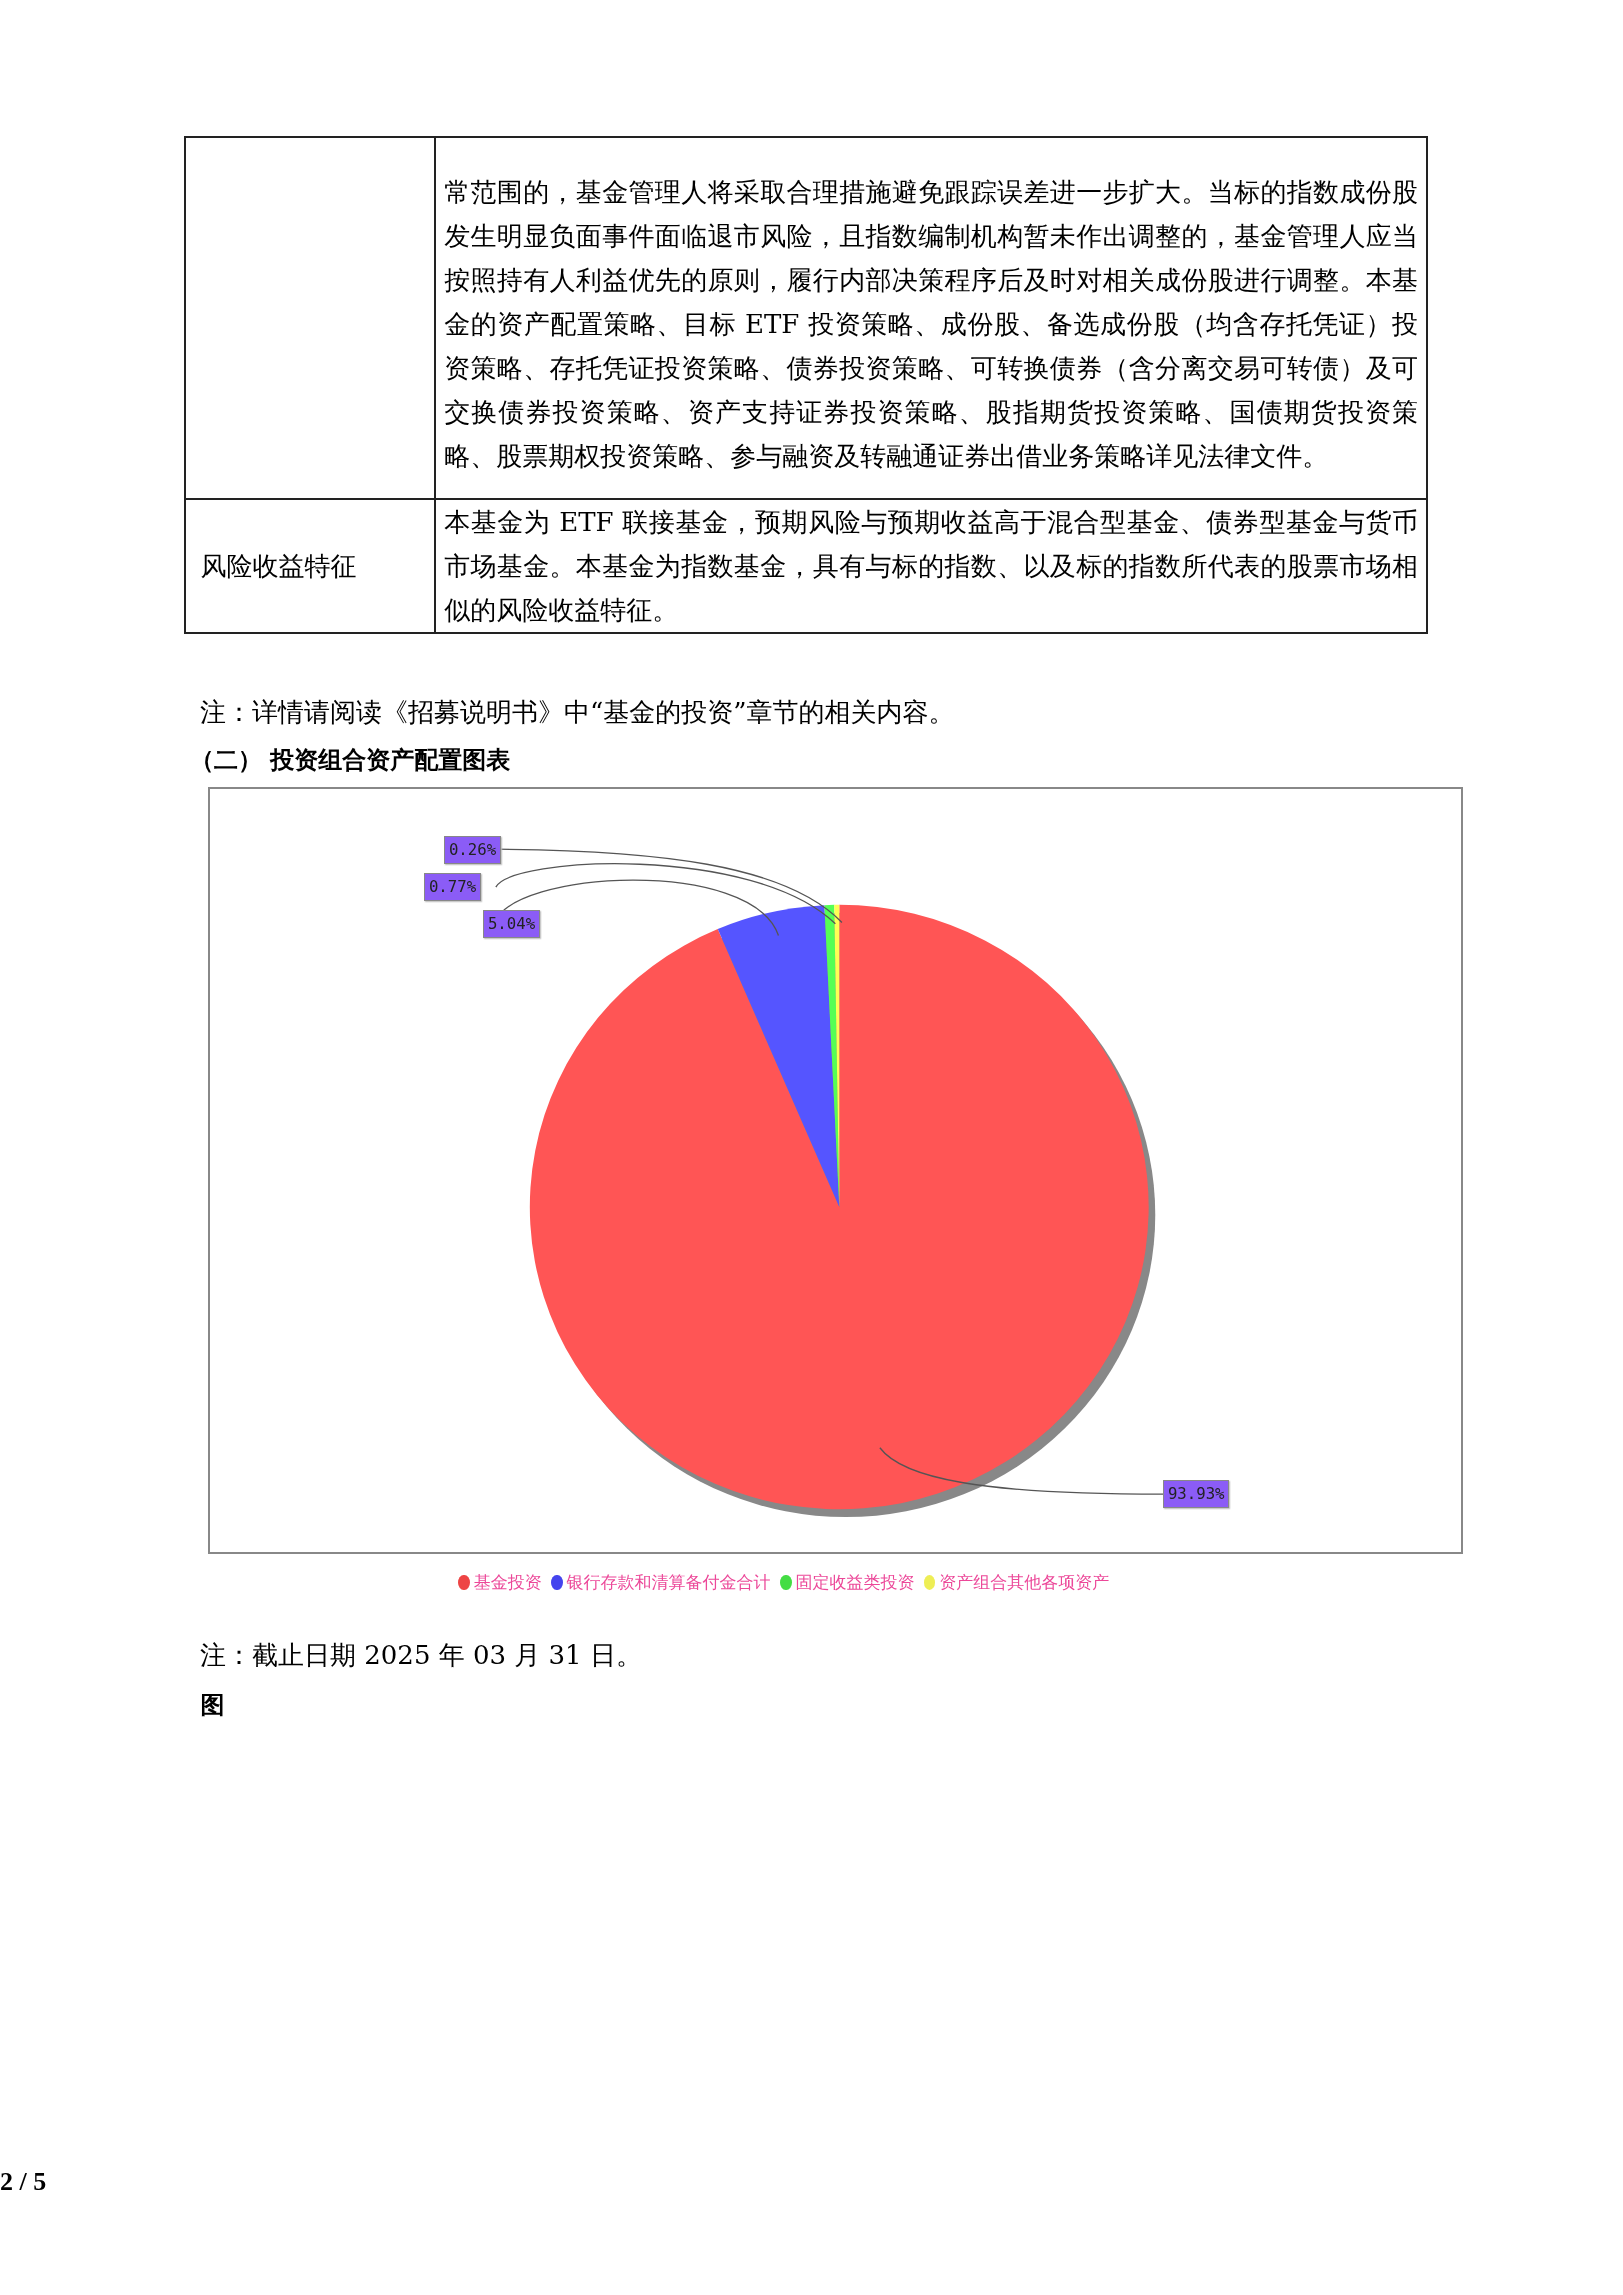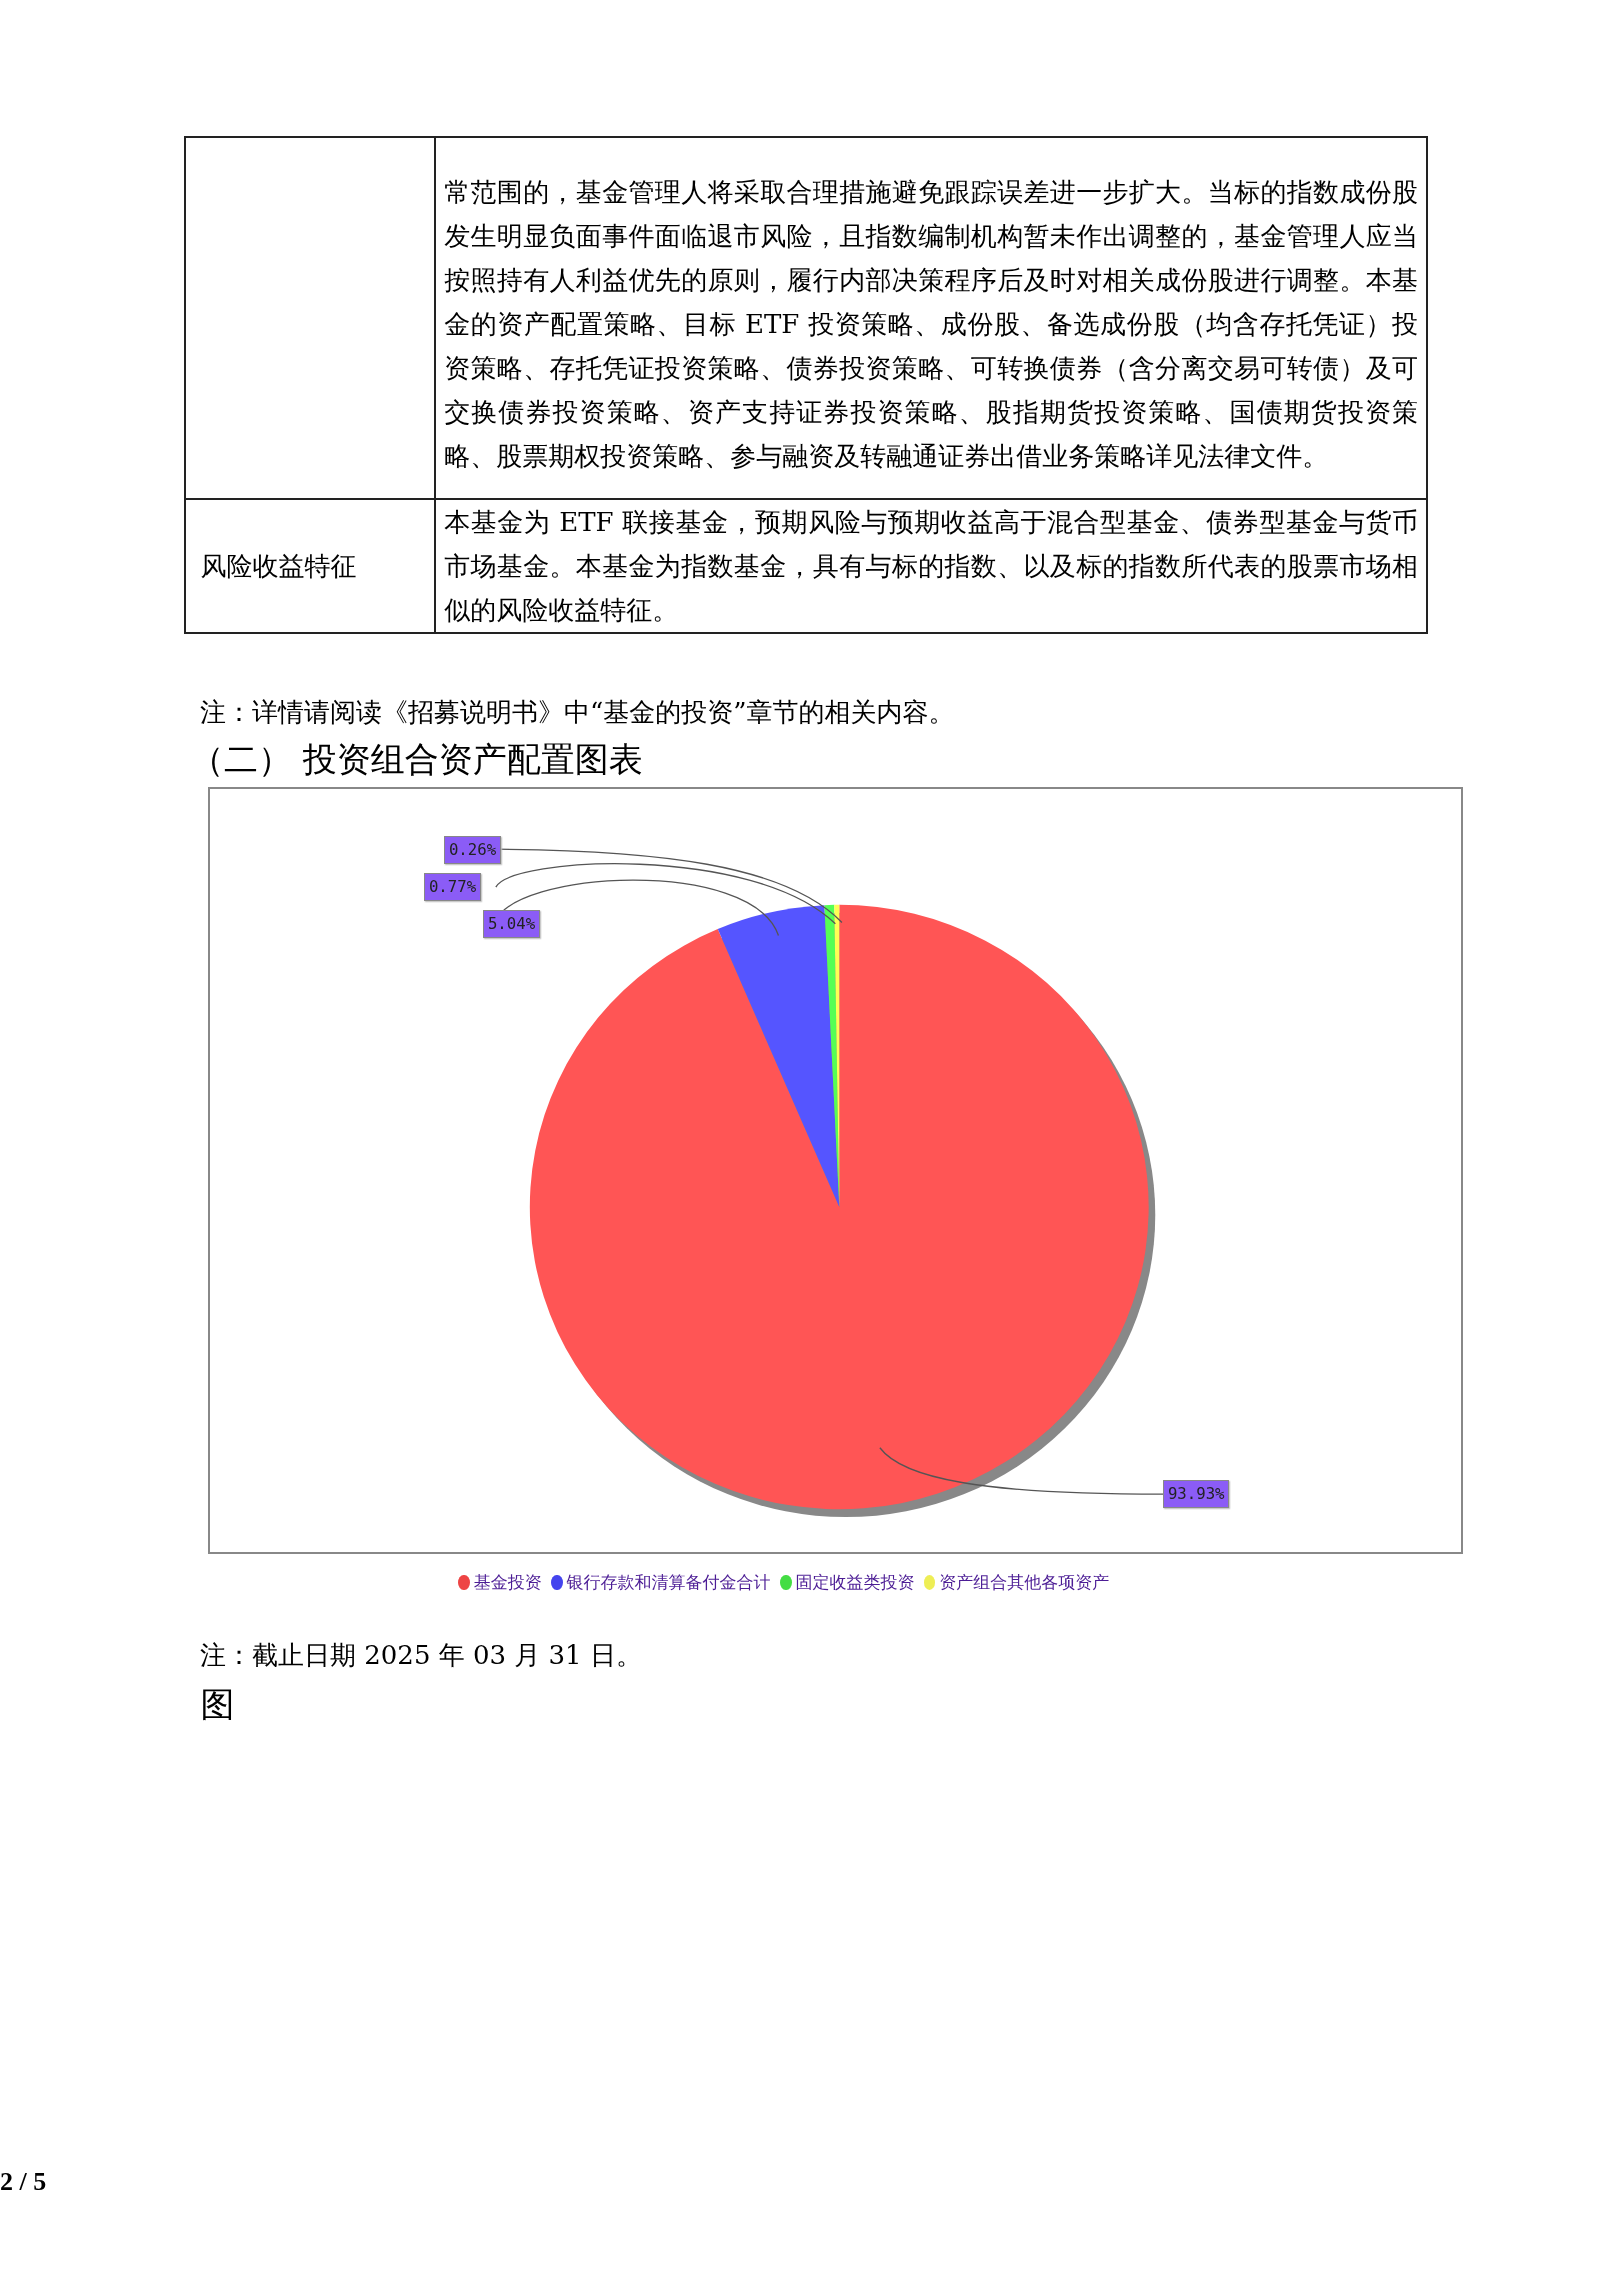--- a/index.html
+++ b/index.html
@@ -4,23 +4,23 @@
 <style>
   html, body { margin:0; padding:0; background:#ffffff; }
   body { width:1623px; height:2295px; position:relative; overflow:hidden;
          font-family:"DejaVu Serif","Liberation Serif",serif; color:#000; }
   .abs { position:absolute; }
   table.info { position:absolute; left:184px; top:136px; width:1244px; border-collapse:collapse; table-layout:fixed; }
   table.info td { border:2px solid #222; padding:0 7.9px; vertical-align:middle; font-size:26px; line-height:44px; }
   table.info td.label { width:226px; padding-left:14.4px; }
   .p { text-align:justify; text-align-last:left; }
   .note { font-size:26px; line-height:37px; }
-  .heading { font-size:34px; font-weight:normal; line-height:41px; }
+  .heading { font-size:24px; font-weight:bold; line-height:41px; }
   .chart-box { position:absolute; left:208px; top:787px; width:1255px; height:767px; border:2px solid #888; box-sizing:border-box; background:#fff; }
-  .legend { position:absolute; left:458px; top:1568px; height:29px; display:flex; align-items:center; gap:9.2px; font-size:17px; color:#4c1d95; font-family:"DejaVu Sans","Liberation Sans",sans-serif; }
+  .legend { position:absolute; left:458px; top:1568px; height:29px; display:flex; align-items:center; gap:9.2px; font-size:17px; color:#ec4899; font-family:"DejaVu Sans","Liberation Sans",sans-serif; }
   .legend-item { display:flex; align-items:center; gap:3.9px; }
   .dot { width:11.8px; height:15.7px; border-radius:50%; display:inline-block; }
   .lbl-box { position:absolute; background:#8b5cf6; border:1.3px solid #888; box-shadow:1.3px 1.3px 1.3px #bbb; font-family:"DejaVu Sans Mono","Liberation Mono",monospace; font-size:15.7px; line-height:26px; padding:0 3.9px; color:#222; }
   .page-num { position:absolute; left:0; width:1623px; top:2167px; font-weight:bold; font-size:26px; font-family:"Liberation Serif","DejaVu Serif",serif; }
 </style>
 </head>
 <body>
 
 <table class="info">
   <tbody>

